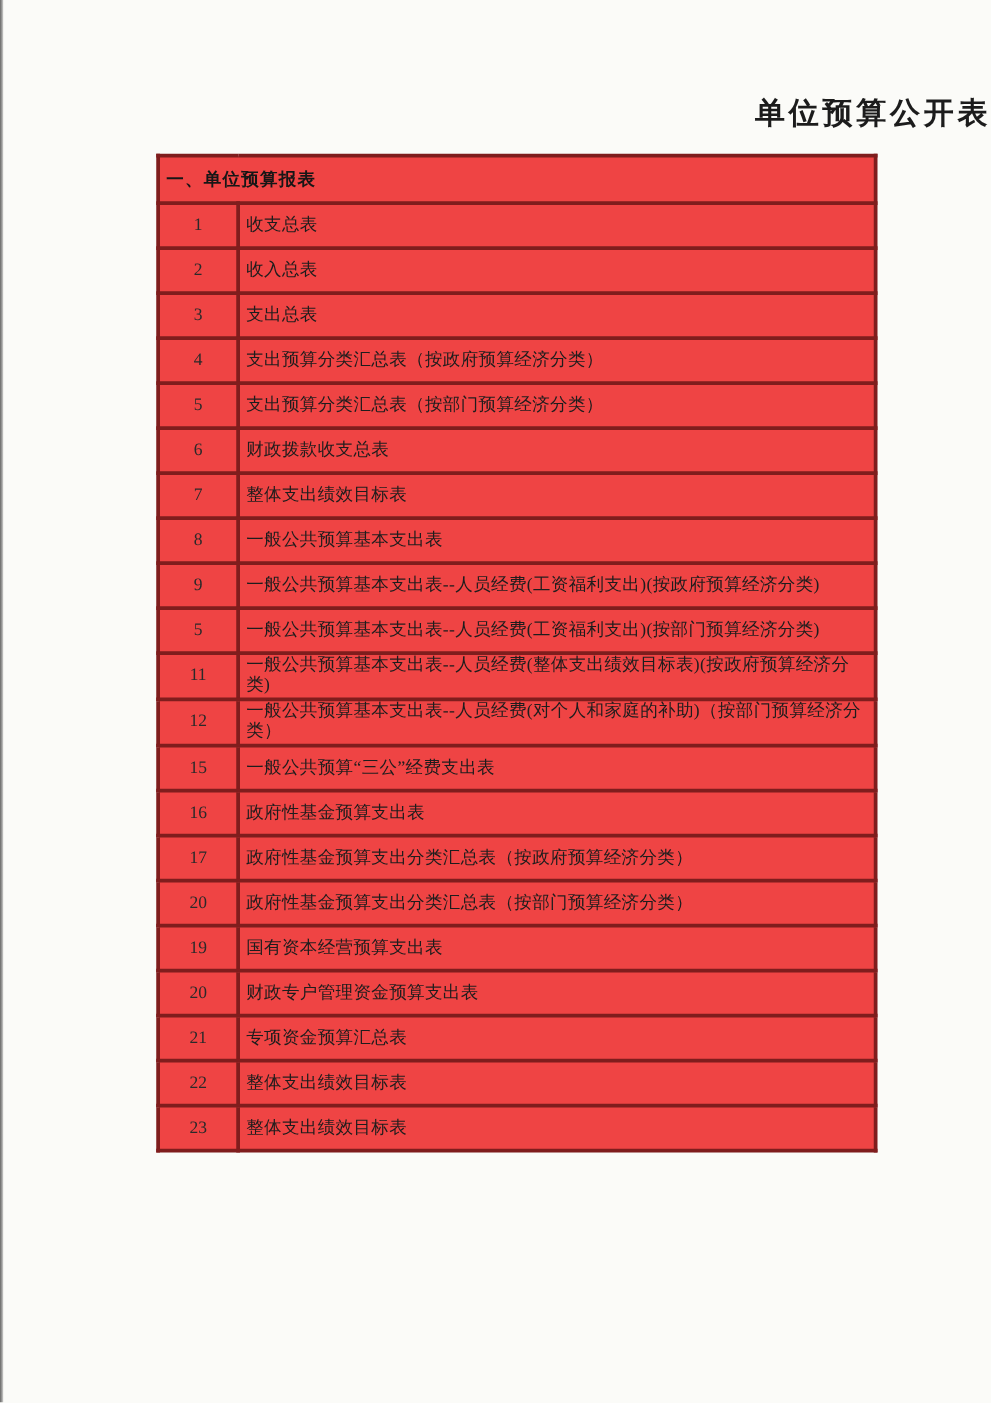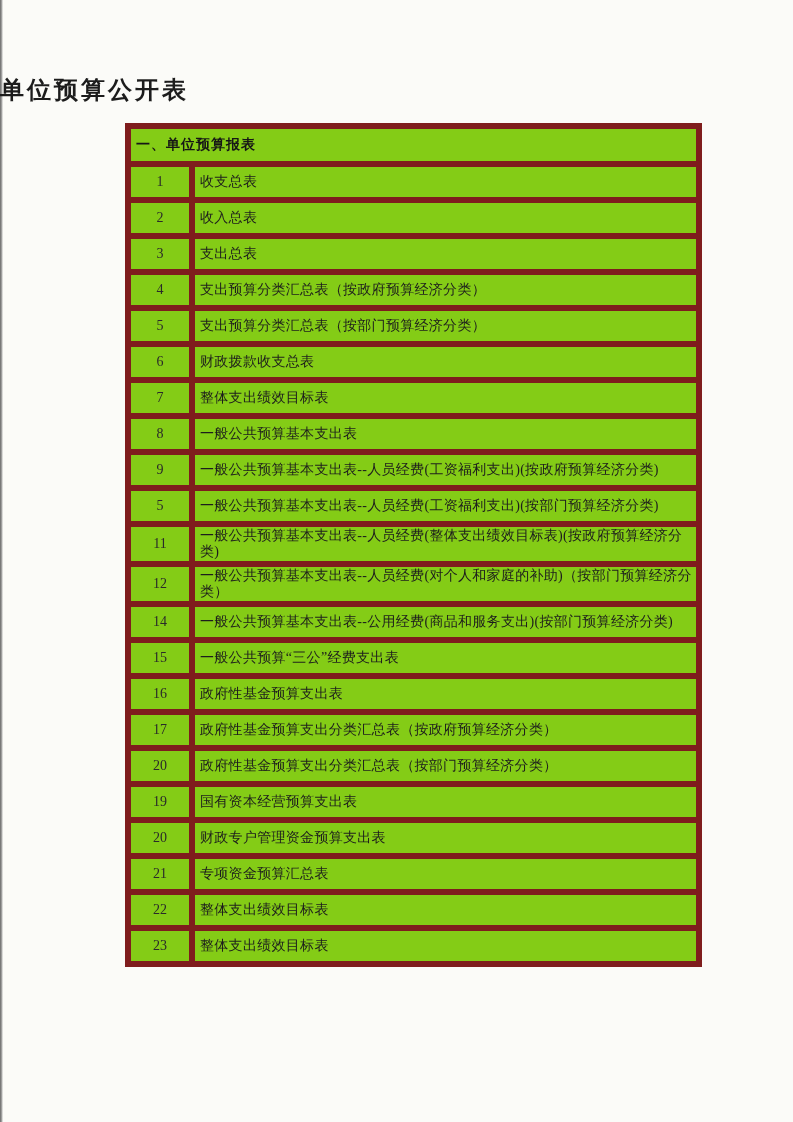--- a/index.html
+++ b/index.html
@@ -19,37 +19,37 @@
     left: 0; top: 0;
     width: 3px; height: 100%;
     background: linear-gradient(90deg, #4d4d4d 0%, #9a9a9a 60%, rgba(250,250,248,0) 100%);
     opacity: 0.85;
   }
   .doc-title {
     position: absolute;
     top: 74px;
     left: 0;
     width: 100%;
-    text-align: left;
+    text-align: right;
     font-size: 24px;
     font-weight: bold;
     letter-spacing: 3px;
     color: #1c1c1c;
   }
   table.budget-table {
     position: absolute;
     left: 125px;
     top: 123px;
     width: 577px;
     border-collapse: collapse;
     table-layout: fixed;
   }
   table.budget-table td {
-    border: 6px solid #7f1d1d;
-    background: #84cc16;
+    border: 3px solid #7f1d1d;
+    background: #ef4444;
   }
   col.col-num { width: 64px; }
   td.section-header-cell {
     height: 38px;
     font-family: "Liberation Sans", "DejaVu Sans", sans-serif;
     font-weight: bold;
     font-size: 14px;
     padding-left: 5px;
     color: #161616;
     letter-spacing: 1px;
@@ -144,24 +144,20 @@
 类)</td>
   </tr>
 
   <tr class="data-row">
     <td class="num-cell">12</td>
     <td class="name-cell">一般公共预算基本支出表--人员经费(对个人和家庭的补助)（按部门预算经济分
 类）</td>
   </tr>
 
 
-  <tr class="data-row">
-    <td class="num-cell">14</td>
-    <td class="name-cell">一般公共预算基本支出表--公用经费(商品和服务支出)(按部门预算经济分类)</td>
-  </tr>
 
   <tr class="data-row">
     <td class="num-cell">15</td>
     <td class="name-cell">一般公共预算“三公”经费支出表</td>
   </tr>
 
   <tr class="data-row">
     <td class="num-cell">16</td>
     <td class="name-cell">政府性基金预算支出表</td>
   </tr>

